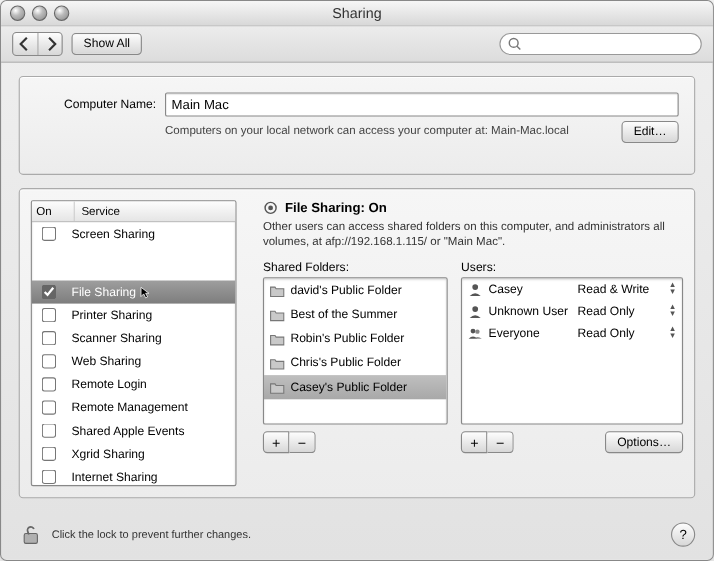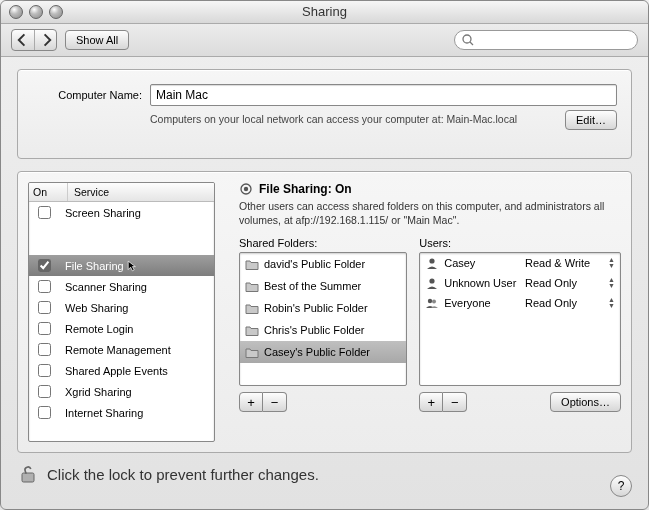--- a/index.html
+++ b/index.html
@@ -229,24 +229,24 @@
     font-size:13px;
     font-family:inherit;
     padding:0;
     cursor:default;
     display:flex; align-items:center; justify-content:center;
   }
   .sqbtn:first-child { border-radius: 4px 0 0 4px; }
   .sqbtn + .sqbtn { border-left:none; border-radius: 0 4px 4px 0; }
   .footer {
     position:absolute;
-    left:16px; right:16px; bottom:24px;
+    left:16px; right:16px; bottom:12px;
     display:flex; align-items:center;
     gap:8px;
-    font-size:15px; color:#333;
+    font-size:10px; color:#333;
   }
   .helpbtn {
     position:absolute; right:16px; bottom:12px;
     width:20px;height:20px;border-radius:50%;
     border:1px solid #888;
     background:linear-gradient(#fdfdfd,#d7d7d7);
     font-size:12px;
     display:flex;align-items:center;justify-content:center;
     cursor:default;
   }
@@ -318,20 +318,24 @@
               <div class="labelcell">Screen Sharing</div>
             </div>
             <div class="service-row selected">
               <div class="cbcell"><input type="checkbox" class="mac" checked="" style=""></div>
               <div class="labelcell">File Sharing<svg viewBox="0 0 10 10" class="cursor-icon">
                   <path d="M1 1 L1 8 L3 6 L4.5 9 L6 8.3 L4.5 5.5 L7 5.5 Z" fill="#000" stroke="#fff" stroke-width="0.6"></path>
                 </svg></div>
             </div>
             <div class="service-row">
               <div class="cbcell"><input type="checkbox" class="mac" style=""></div>
+              <div class="labelcell">Printer Sharing</div>
+            </div>
+            <div class="service-row">
+              <div class="cbcell"><input type="checkbox" class="mac" style=""></div>
               <div class="labelcell">Scanner Sharing</div>
             </div>
             <div class="service-row">
               <div class="cbcell"><input type="checkbox" class="mac" style=""></div>
               <div class="labelcell">Web Sharing</div>
             </div>
             <div class="service-row">
               <div class="cbcell"><input type="checkbox" class="mac" style=""></div>
               <div class="labelcell">Remote Login</div>
             </div>

